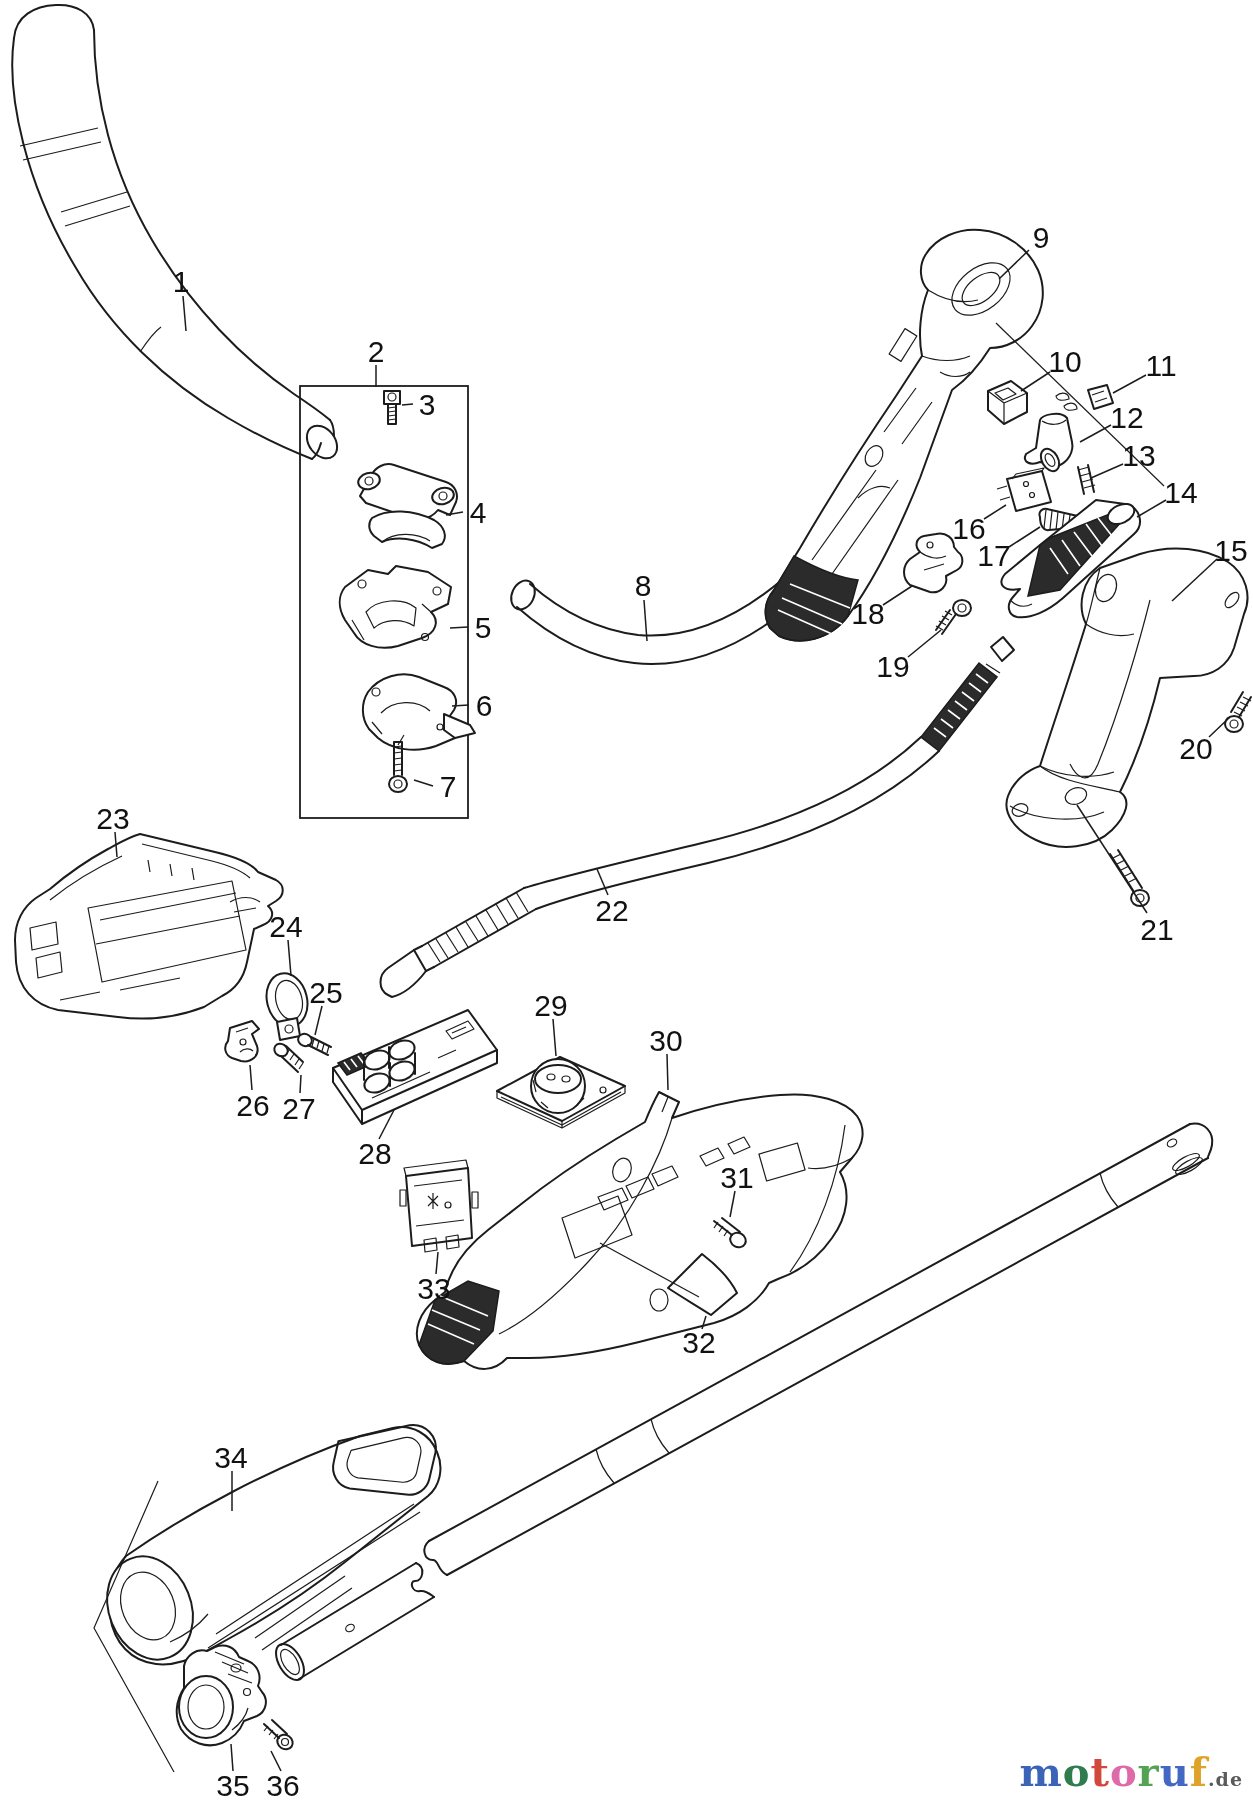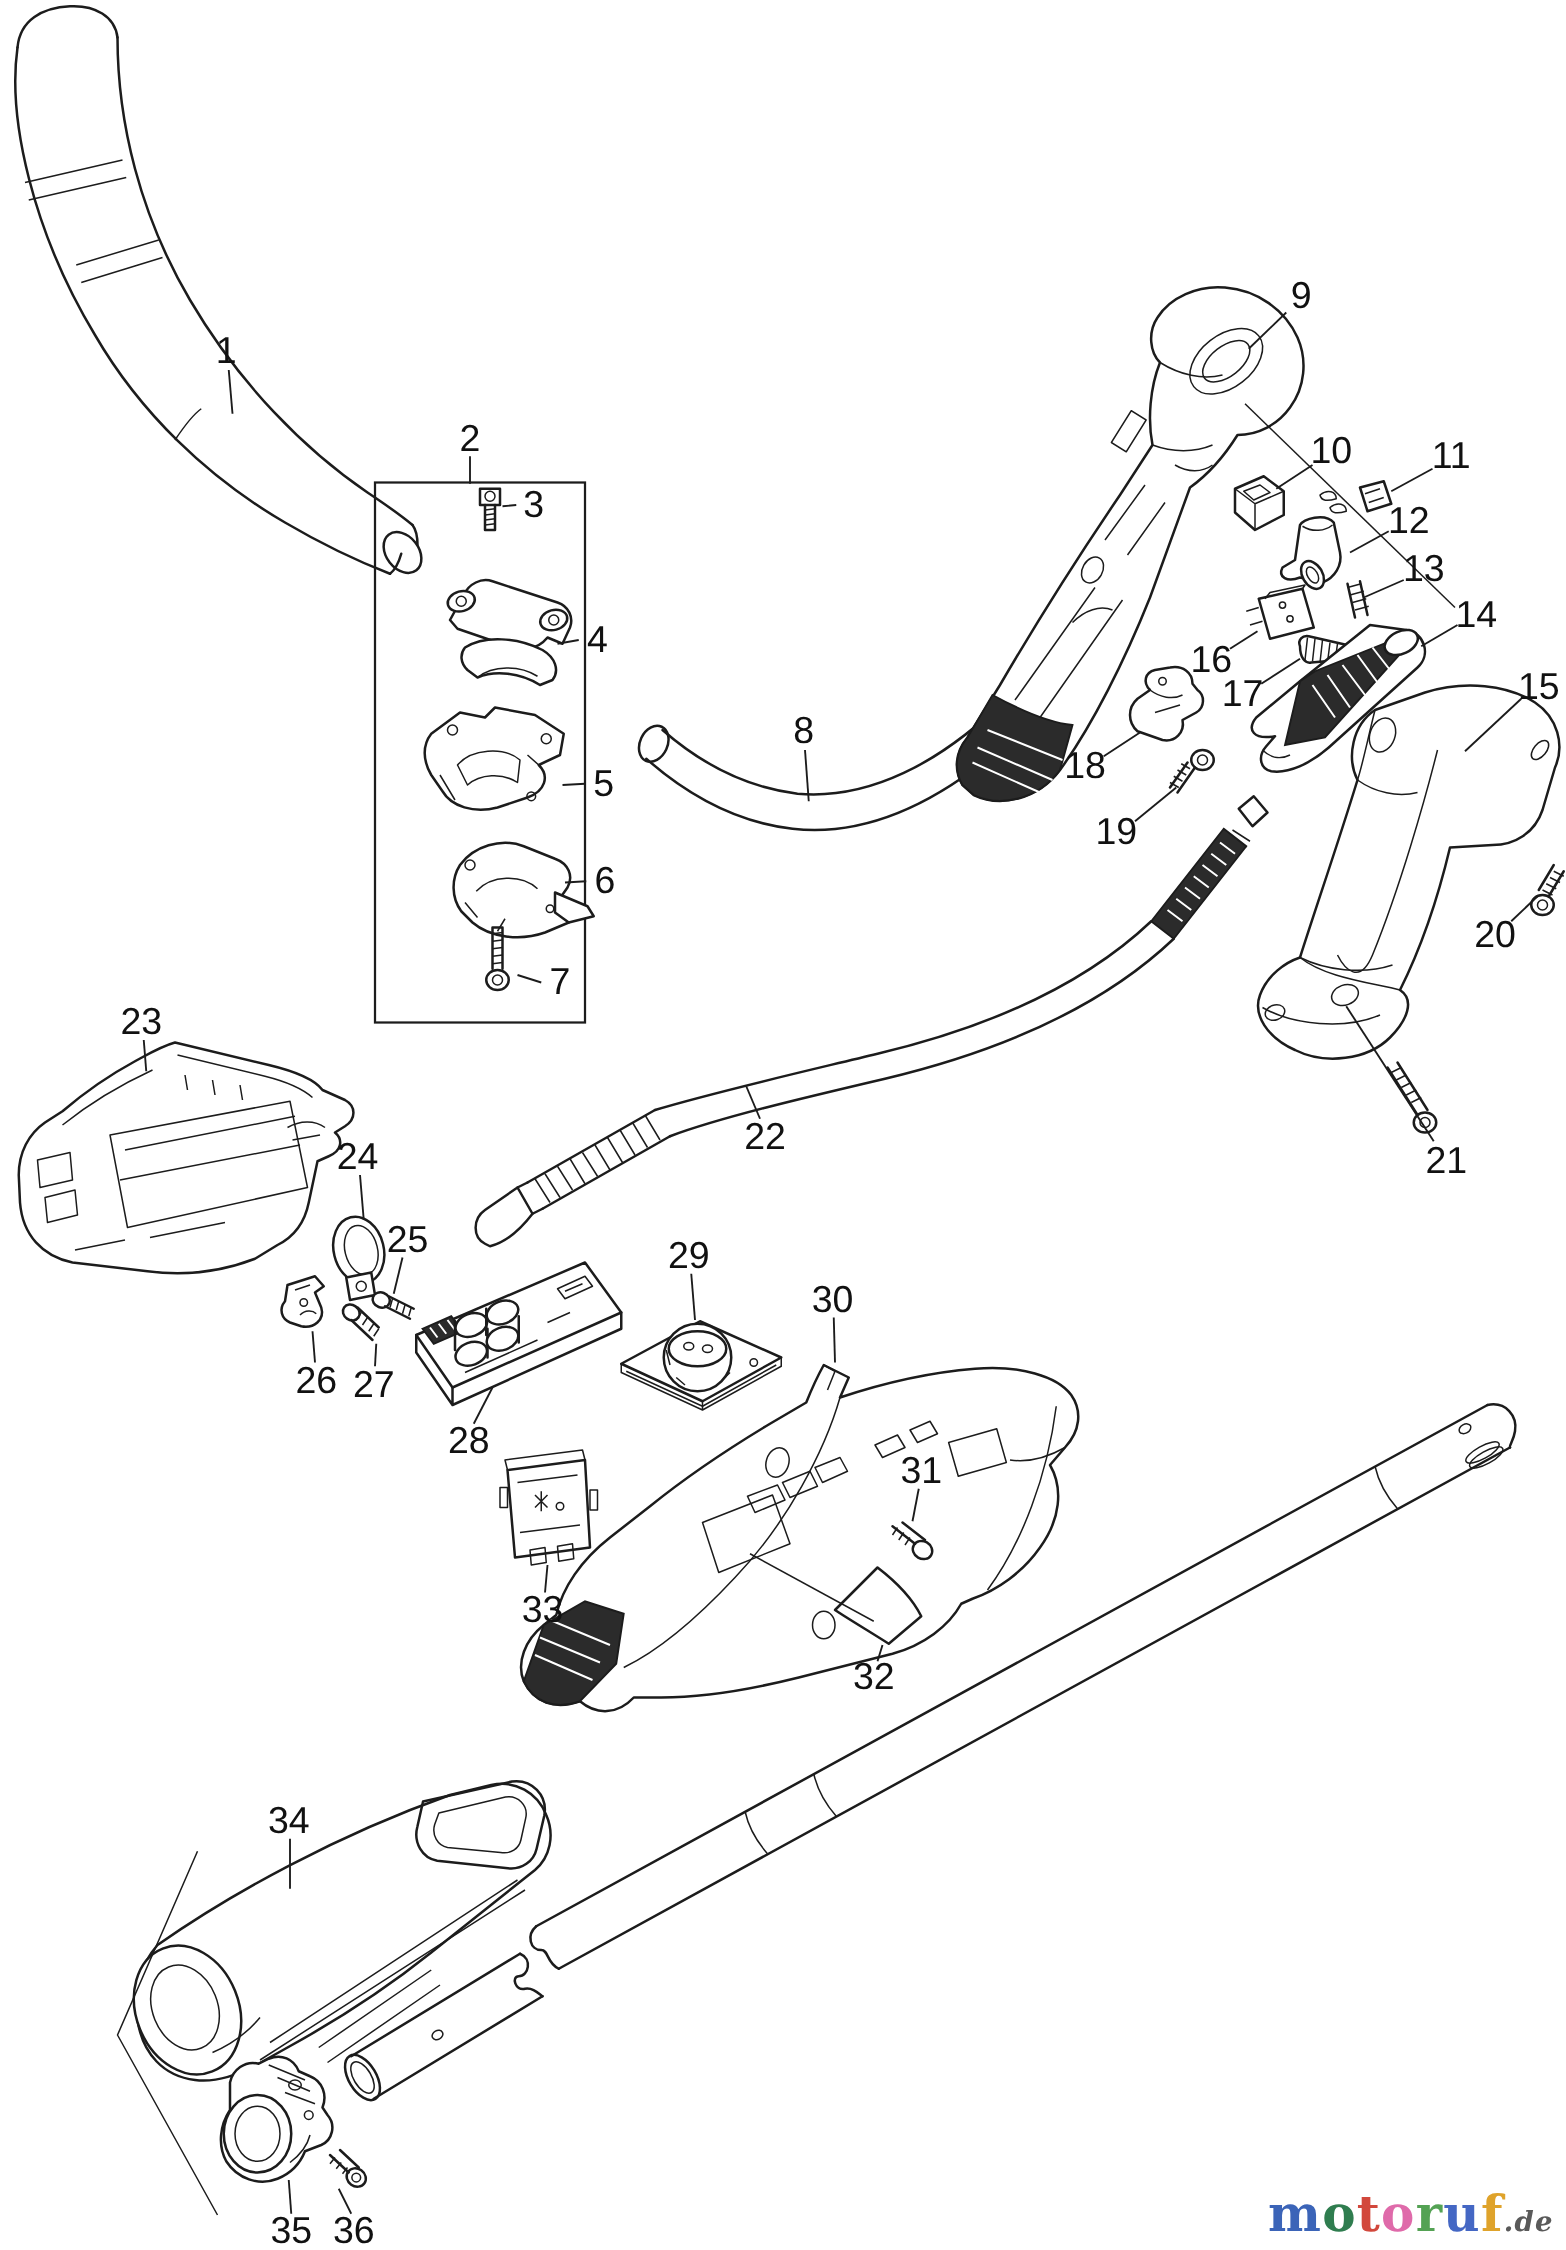--- a/index.html
+++ b/index.html
@@ -9,21 +9,21 @@
   .part{fill:none;stroke:#1c1c1c;stroke-width:2;stroke-linejoin:round;stroke-linecap:round;}
   .partw{fill:#ffffff;stroke:#1c1c1c;stroke-width:2;stroke-linejoin:round;stroke-linecap:round;}
   .thin{fill:none;stroke:#1c1c1c;stroke-width:1.2;stroke-linejoin:round;}
   .dark{fill:#2b2b2b;stroke:#1c1c1c;stroke-width:1.5;}
   .hatchw{stroke:#ffffff;stroke-width:1.6;fill:none;}
   .leader{stroke:#1c1c1c;stroke-width:1.5;fill:none;}
   .callout-num{font-family:"Liberation Sans", sans-serif;font-size:30px;fill:#111;}
   .groupbox{fill:none;stroke:#1c1c1c;stroke-width:1.8;}
   .watermark{position:absolute;right:10px;bottom:8px;font-family:"DejaVu Serif", serif;
              font-weight:bold;font-size:40px;letter-spacing:1px;line-height:1;}
-  .watermark .suffix{font-size:22px;font-weight:bold;font-style:italic;}
+  .watermark .suffix{font-size:19px;font-weight:bold;}
 </style>
 </head>
 <body>
 
 <div class="stage">
 <svg width="1253" height="1800" viewBox="0 0 1253 1800">
 
   <g>
     <path class="part" d="M 14,38 C 16,16 34,6 56,5 C 76,4 92,13 94,30"></path>
     <path class="part" d="M 14,38 C 6,95 26,185 76,268 C 112,330 166,382 228,418 C 262,438 294,452 312,459"></path>

